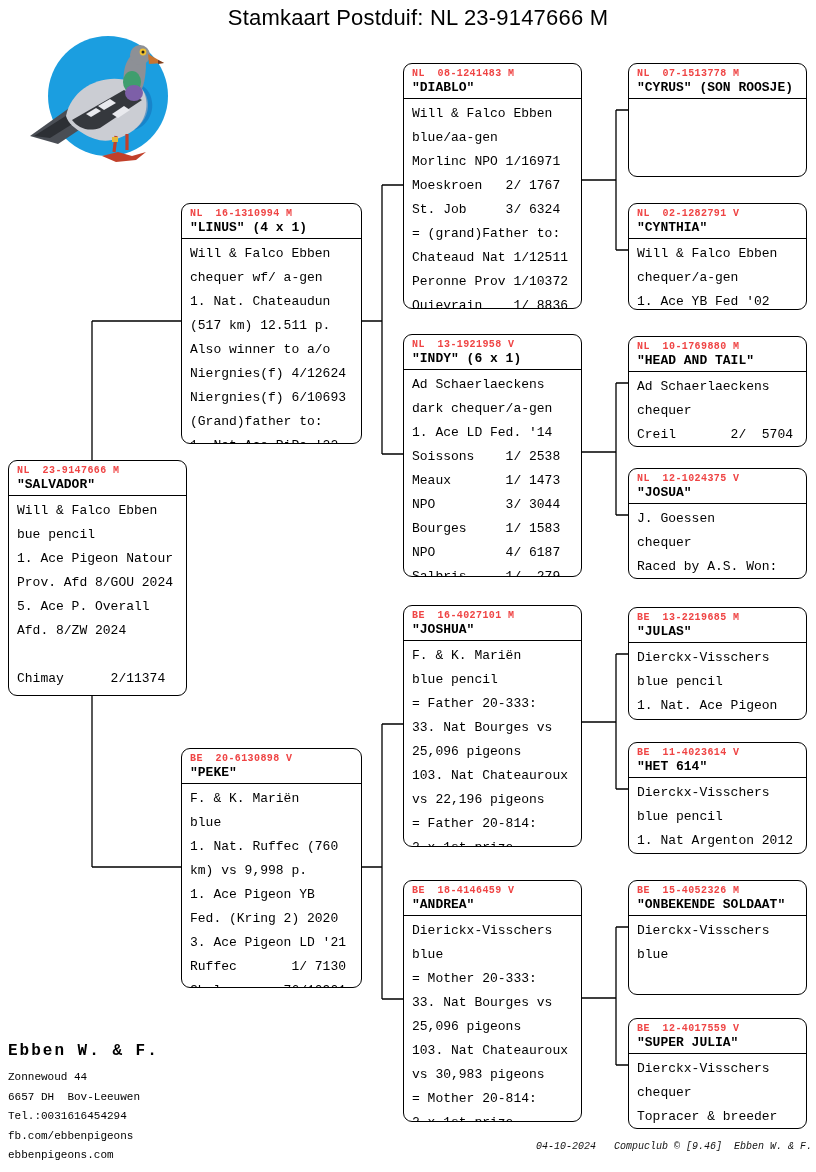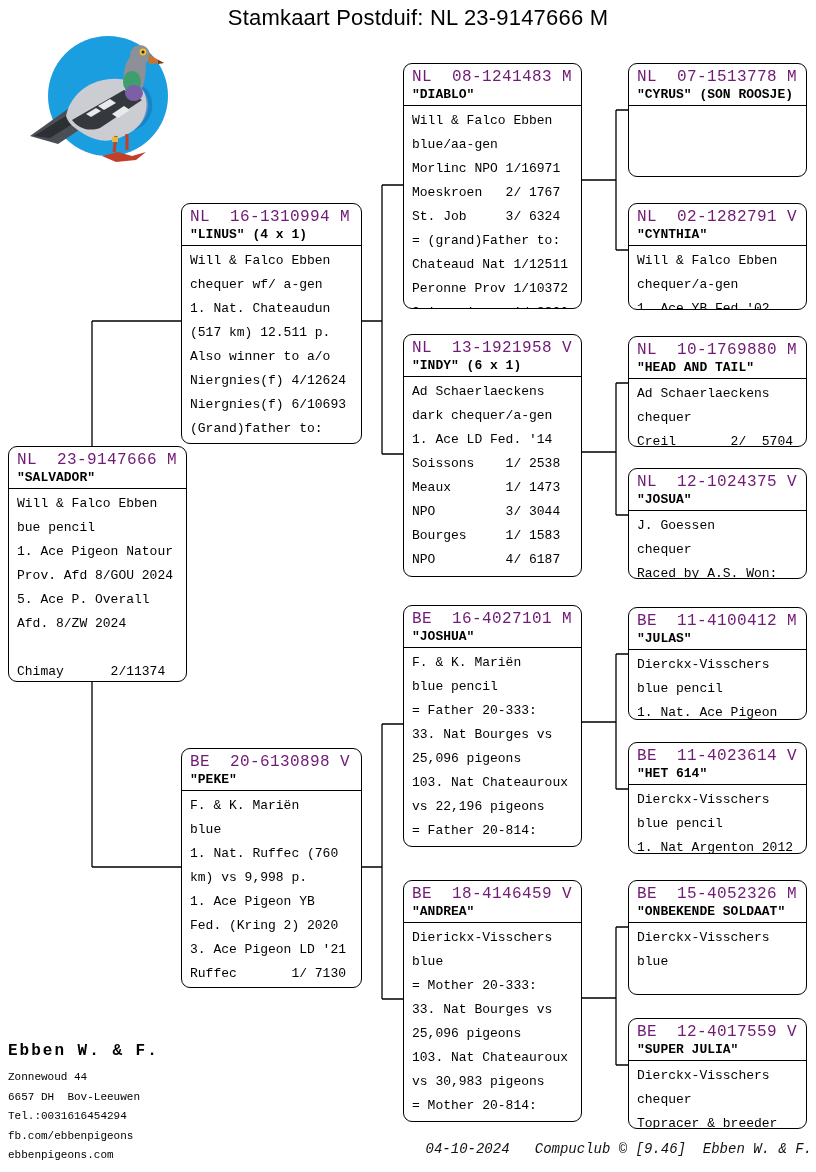--- a/index.html
+++ b/index.html
@@ -3,42 +3,42 @@
 <meta charset="utf-8">
 <style>
   html,body{margin:0;padding:0;background:#fff;}
   #page{position:relative;width:816px;height:1172px;background:#fff;overflow:hidden;
         font-family:"Liberation Mono","DejaVu Sans Mono",monospace;color:#000;}
   #title{position:absolute;left:0;top:5px;width:100%;text-align:center;
          font-family:"Liberation Sans","DejaVu Sans",sans-serif;font-size:22px;letter-spacing:0.2px;margin-left:10px;}
   #logo{position:absolute;left:28px;top:24px;width:152px;height:146px;}
   svg.lines{position:absolute;left:0;top:0;width:816px;height:1172px;}
   .pbox{position:absolute;background:#fff;border:1.3px solid #000;border-radius:9px;overflow:hidden;}
-  .ring{color:#701a75;font-weight:normal;font-size:16px;letter-spacing:0.4px;padding:4px 8px 0 8px;white-space:pre;}
+  .ring{color:#ef4444;font-weight:bold;font-size:10px;letter-spacing:0.4px;padding:4px 8px 0 8px;white-space:pre;}
   .pname{font-weight:bold;font-size:13px;padding:1px 8px 3px 8px;border-bottom:1.2px solid #000;white-space:pre;}
   .pbody{font-size:13px;line-height:24px;padding:3px 8px;white-space:pre;}
-  .b-salvador{left:8px;top:446px;width:177px;height:234px}
+  .b-salvador{left:8px;top:460px;width:177px;height:234px}
   .b-linus{left:181px;top:203px;width:179px;height:239px}
   .b-peke{left:181px;top:748px;width:179px;height:238px}
   .b-diablo{left:403px;top:63px;width:177px;height:244px}
   .b-indy{left:403px;top:334px;width:177px;height:241px}
   .b-joshua{left:403px;top:605px;width:177px;height:240px}
   .b-andrea{left:403px;top:880px;width:177px;height:240px}
   .b-cyrus{left:628px;top:63px;width:177px;height:112px}
   .b-cynthia{left:628px;top:203px;width:177px;height:105px}
   .b-headtail{left:628px;top:336px;width:177px;height:109px}
   .b-josua{left:628px;top:468px;width:177px;height:109px}
   .b-julas{left:628px;top:607px;width:177px;height:111px}
   .b-het614{left:628px;top:742px;width:177px;height:110px}
   .b-onbekende{left:628px;top:880px;width:177px;height:113px}
   .b-superjulia{left:628px;top:1018px;width:177px;height:109px}
   #owner{position:absolute;left:8px;top:1008px;margin-top:34px;}
   #owner-name{font-weight:bold;font-size:16px;letter-spacing:2px;white-space:pre;}
   #owner-address{margin-top:8px;font-size:11px;line-height:19.5px;white-space:pre;}
-  #footer{position:absolute;right:4px;top:1141px;font-size:14px;font-style:italic;white-space:pre;color:#111;}
+  #footer{position:absolute;right:4px;top:1141px;font-size:10px;font-style:italic;white-space:pre;color:#111;}
 </style>
 </head>
 <body>
 
 <div id="page">
 
   <div id="title">Stamkaart Postduif: NL  23-9147666 M</div>
 
   <svg id="logo" viewBox="0 0 152 146">
     <circle cx="80" cy="72" r="60" fill="#1B9EE0"></circle>
@@ -213,21 +213,21 @@
   </div>
   <div class="pbox b-josua">
     <div class="ring">NL  12-1024375 V</div>
     <div class="pname">"JOSUA"</div>
     <div class="pbody">J. Goessen
 chequer
 Raced by A.S. Won:
 Pithiviers  1/  142</div>
   </div>
   <div class="pbox b-julas">
-    <div class="ring">BE  11-4100412 M</div>
+    <div class="ring">BE  13-2219685 M</div>
     <div class="pname">"JULAS"</div>
     <div class="pbody">Dierckx-Visschers
 blue pencil
 1. Nat. Ace Pigeon
 KBDB GMD 2016</div>
   </div>
   <div class="pbox b-het614">
     <div class="ring">BE  11-4023614 V</div>
     <div class="pname">"HET 614"</div>
     <div class="pbody">Dierckx-Visschers

